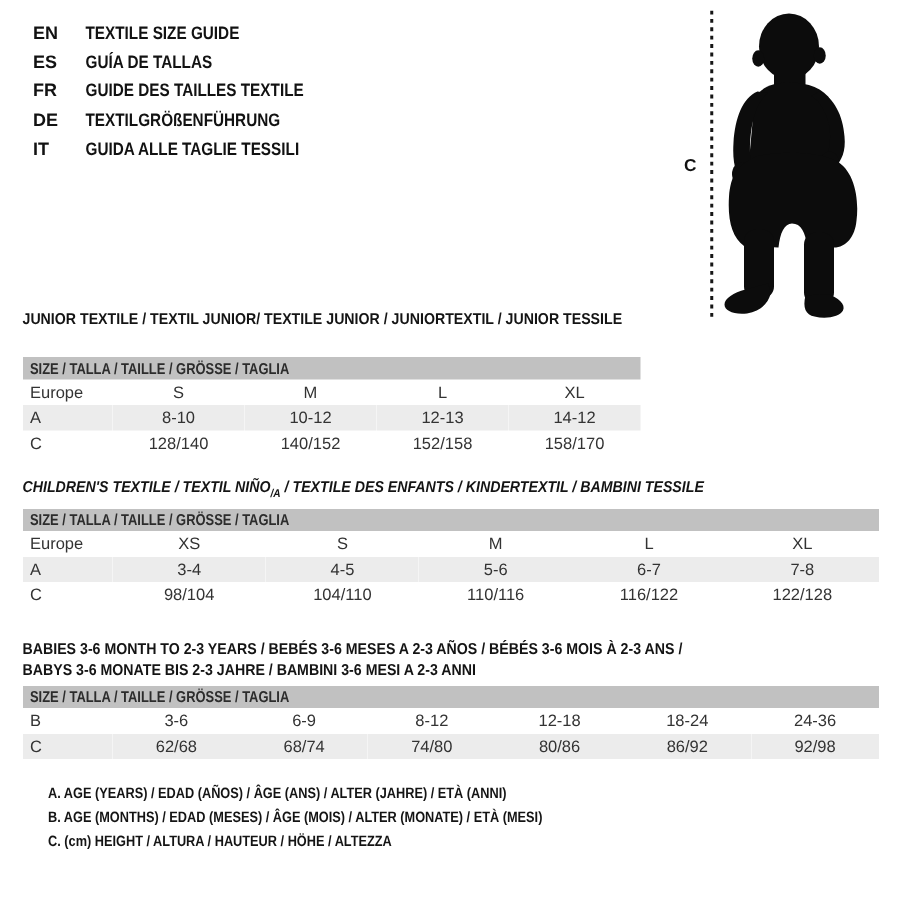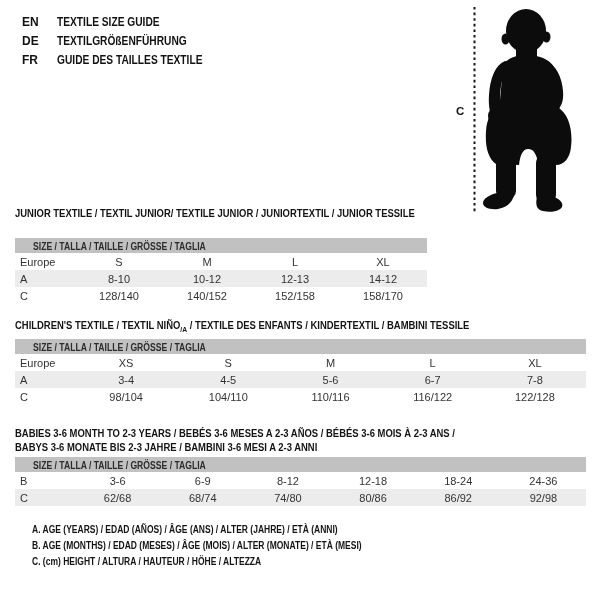--- a/index.html
+++ b/index.html
@@ -20,51 +20,59 @@
   .dash-svg { position:absolute; left:473px; top:7px; }
   .c-label  { position:absolute; left:456px; top:105px; font-weight:bold; font-size:11.5px; color:#121212; }
   .fig-svg  { position:absolute; left:479px; top:3px; }
 
   
   .tbl-title { position:absolute; font-weight:bold; font-size:10.5px; line-height:14px; color:#141414; }
   .tbl-title sub { font-size:7.5px; }
   table.t { position:absolute; border-collapse:collapse; table-layout:fixed; font-size:11px; color:#333333; }
   table.t td { padding:0; height:17px; text-align:center; vertical-align:middle; overflow:hidden; }
   table.t td.lab { text-align:left; padding-left:5px; }
-  table.t tr.bar td { background:#c1c1c1; height:15px; text-align:left; padding-left:18px;
+  table.t tr.bar td { background:#c1c1c1; height:15px; text-align:left; padding-left:5px;
                       font-weight:bold; font-size:10.5px; color:#2c2c2c; }
   table.t tr.alt td { background:#ececec; }
   .t1 { left:15px; top:238px; width:412px; }
   .t2 { left:15px; top:339px; width:571px; }
   .t3 { left:15px; top:457px; width:571px; }
   .t1-title { left:15px; top:206px; }
-  .t2-title { left:15px; top:318px; }
+  .t2-title { left:15px; top:318px;font-style:italic; }
   .t3-title { left:15px; top:426px; }
 
   
   .legend { position:absolute; left:20px; top:524px;margin-left:12px; }
   .legend-line { height:16px; font-weight:bold; font-size:10px; color:#141414; }
 </style>
 </head>
 <body>
 
 <div class="canvas">
 
   <div class="lang-block">
     <div class="lang-row">
       <span class="lang-code">EN</span>
       <span class="cond85">TEXTILE SIZE GUIDE</span>
     </div>
     <div class="lang-row">
+      <span class="lang-code">ES</span>
+      <span class="cond85">GUÍA DE TALLAS</span>
+    </div>
+    <div class="lang-row">
+      <span class="lang-code">FR</span>
+      <span class="cond85">GUIDE DES TAILLES TEXTILE</span>
+    </div>
+    <div class="lang-row">
       <span class="lang-code">DE</span>
       <span class="cond85">TEXTILGRÖßENFÜHRUNG</span>
     </div>
     <div class="lang-row">
-      <span class="lang-code">FR</span>
-      <span class="cond85">GUIDE DES TAILLES TEXTILE</span>
+      <span class="lang-code">IT</span>
+      <span class="cond85">GUIDA ALLE TAGLIE TESSILI</span>
     </div>
   </div>
 
   <svg class="dash-svg" width="4" height="206">
     <line x1="1.5" y1="0" x2="1.5" y2="206" stroke="#161616" stroke-width="2" stroke-dasharray="2.6,3"></line>
   </svg>
   <div class="c-label">C</div>
   <svg class="fig-svg" width="100" height="212" viewBox="0 0 100 212">
     <g fill="#0c0c0c">
       <ellipse cx="47" cy="28" rx="20" ry="22"></ellipse>

